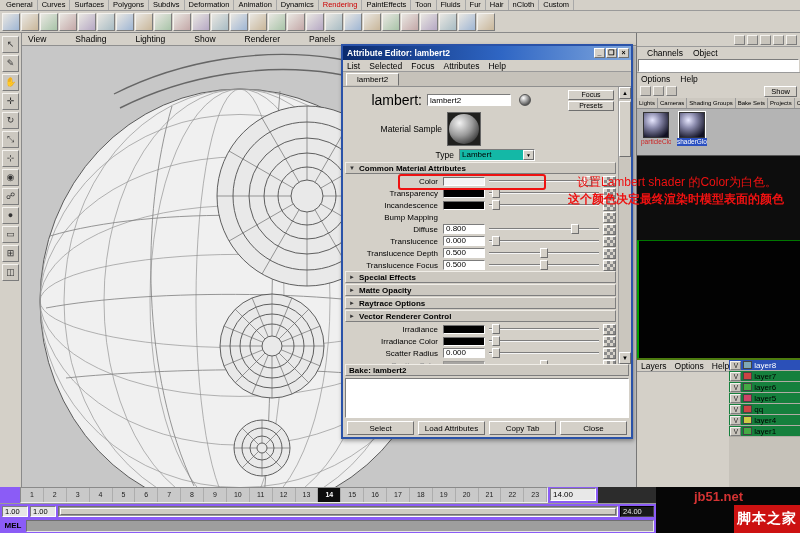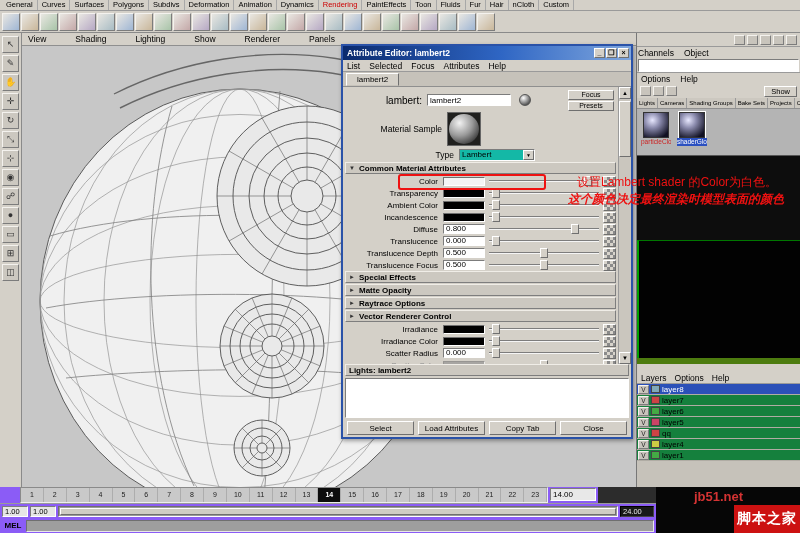--- a/index.html
+++ b/index.html
@@ -29,40 +29,40 @@
     display:flex;align-items:center;padding-left:6px;gap:29px}
   .menu-item{font-size:8.5px;white-space:nowrap}
   #wireframe{display:block;width:614px;height:441px}
 
   
   #right-col{position:absolute;left:636px;top:33px;width:164px;height:454px;background:#d4d0c8;
     border-left:1px solid #777;display:flex;flex-direction:column}
   #status-icons{height:14px;display:flex;justify-content:flex-end;align-items:center;gap:2px;
     padding:1px 3px;border-bottom:1px solid #9a9a9a}
   .mini-icon{width:11px;height:10px;border:1px solid;border-color:#f4f2ee #7c7c7c #7c7c7c #f4f2ee;background:#c8c4bc}
-  #channels-bar{height:12px;display:flex;gap:10px;align-items:center;padding-left:1px}
+  #channels-bar{height:12px;display:flex;gap:10px;align-items:center;padding-left:10px}
   #channel-strip{height:13px;margin:0 1px}
   #hypershade{height:168px;display:flex;flex-direction:column;border-top:1px solid #9a9a9a}
   #hs-menus{height:11px;display:flex;gap:10px;align-items:center;padding-left:4px}
   #hs-filter{height:14px;display:flex;align-items:center;gap:2px;padding:0 3px}
   #hs-show{margin-left:auto;font-size:7.5px;height:11px;line-height:9px;padding:0 6px;
     border:1px solid;border-color:#fff #6f6f6f #6f6f6f #fff;background:#d4d0c8;font-family:inherit}
   #hs-tabs{height:11px;display:flex;overflow:hidden;border-bottom:1px solid #8f8f8f}
   .hs-tab{font-size:6px;padding:0 2px;border-right:1px solid #9a9a9a;white-space:nowrap;
     line-height:10px;background:#ccc8c0}
   #hs-swatches{height:46px;background:#b4b4b4;display:flex;gap:6px;padding:3px 4px}
   .hs-swatch{width:30px;display:flex;flex-direction:column;align-items:center}
   .hs-ball{width:26px;height:26px;border:1px solid #333;
     background:radial-gradient(circle at 35% 30%,#e8e8ff 0%,#8888aa 35%,#101022 85%)}
   .hs-lbl{font-size:6.5px;color:#cc2222;max-width:30px;overflow:hidden;white-space:nowrap;line-height:8px}
   .hs-swatch.selected .hs-lbl{background:#2b50c0;color:#fff}
   .hs-swatch.selected .hs-ball{outline:1px solid #fff}
   #hs-work{flex:1;background:#0d0d0d;border-top:1px solid #555}
   #render-view{height:118px;background:#020202;border-left:2px solid #00a000;border-top:1px solid #007700}
-  #layers-panel{flex:1;display:flex;flex-direction:column;border-top:6px solid #4d7c0f}
+  #layers-panel{flex:1;display:flex;border-top:2px solid #4d7c0f}
   #layers-strip{height:8px}
   #layers-menus{height:12px;display:flex;gap:8px;align-items:center;padding-left:4px;border-bottom:1px solid #9a9a9a}
   #layers-list{flex:1;background:#c6c2ba}
   .layer-row{height:11px;display:flex;align-items:center;gap:2px;padding-left:1px;
     border-bottom:1px solid #b0aca4;background:#15803d}
   .layer-row.selected{background:#2b50b8;color:#fff}
   .lv{width:11px;height:9px;font-size:6.5px;text-align:center;line-height:8px;color:#222;
     border:1px solid;border-color:#f4f2ee #7c7c7c #7c7c7c #f4f2ee;background:#c8c4bc}
   .lsw{width:9px;height:8px;border:1px solid #444}
   .lname{font-size:8px}
@@ -108,21 +108,21 @@
     padding:0 10px;font-size:8px;line-height:12px}
   #ae-body{flex:1;display:flex;overflow:hidden}
   #ae-scroll{flex:1;overflow:hidden;padding-top:2px}
   #ae-scrollbar{width:13px;background:#c8c8c8;border-left:1px solid #9a9a9a;display:flex;flex-direction:column}
   .sb-btn{height:12px;background:#d4d0c8;border:1px solid;border-color:#fff #6f6f6f #6f6f6f #fff;
     font-size:6px;text-align:center;line-height:10px}
   .sb-track{flex:1;position:relative;background:#cac6be}
   .sb-thumb{position:absolute;left:0;right:0;top:2px;height:56px;background:#d4d0c8;border:1px solid;
     border-color:#fff #6f6f6f #6f6f6f #fff}
   #ae-name-row{height:22px;display:flex;align-items:center;padding:0 4px}
-  #ae-name-label{width:80px;text-align:right;padding-right:5px;font-size:10px}
+  #ae-name-label{width:80px;text-align:right;padding-right:5px;font-size:14px}
   #ae-name-value{width:84px;height:12px;background:#fff;border:1px solid;border-color:#7c7c7c #fff #fff #7c7c7c;
     font-size:8px;padding:1px 2px;line-height:9px}
   #ae-ball{width:12px;height:12px;margin-left:8px;border-radius:50%;border:1px solid #555;
     background:radial-gradient(circle at 35% 30%,#fff,#999 45%,#333 90%)}
   #ae-fp{margin-left:auto;display:flex;flex-direction:column;gap:1px}
   .fp-btn{width:46px;height:10px;font-size:7px;line-height:7px;text-align:center;background:#d4d0c8;
     border:1px solid;border-color:#fff #6f6f6f #6f6f6f #fff;font-family:inherit}
   #ae-sample-row{height:36px;display:flex;align-items:center;padding:0 4px}
   #ae-sample-label{width:100px;text-align:right;padding-right:5px;font-size:8.5px}
   #ae-sample{width:34px;height:34px;background:#20201e;border:1px solid #666;display:flex;align-items:center;justify-content:center}
@@ -523,35 +523,32 @@
             <div class="arow">
               <span class="alabel">Transparency</span>
               <span class="swatch" style="background: rgb(0, 0, 0);"></span>
               <span class="sl">
                 <span class="groove"></span>
                 <span class="handle" style="left: calc(3% - 0.24px);"></span>
               </span>
               <span class="mapbtn"></span>
             </div>
             <div class="arow">
-              <span class="alabel">Ambient Color</span>
-              <span class="swatch" style="background: rgb(0, 0, 0);"></span>
-              <span class="sl">
-                <span class="groove"></span>
-                <span class="handle" style="left: calc(3% - 0.24px);"></span>
-              </span>
-              <span class="mapbtn"></span>
-            </div>
-            <div class="arow">
               <span class="alabel">Incandescence</span>
               <span class="swatch" style="background: rgb(0, 0, 0);"></span>
               <span class="sl">
                 <span class="groove"></span>
                 <span class="handle" style="left: calc(3% - 0.24px);"></span>
               </span>
+              <span class="mapbtn"></span>
+            </div>
+            <div class="arow">
+              <span class="alabel">Bump Mapping</span>
+              <span class="wspacer"></span>
+              <span class="flexfill"></span>
               <span class="mapbtn"></span>
             </div>
             <div class="arow">
               <span class="alabel">Diffuse</span>
               <span class="vfield">0.800</span>
               <span class="sl">
                 <span class="groove"></span>
                 <span class="handle" style="left: calc(80% - 6.4px);"></span>
               </span>
               <span class="mapbtn"></span>
@@ -651,30 +648,30 @@
       </div>
       <div id="ae-scrollbar">
         <div class="sb-btn">▲</div>
         <div class="sb-track">
           <div class="sb-thumb"></div>
         </div>
         <div class="sb-btn">▼</div>
       </div>
     </div>
     <div class="sec" id="ae-notes-hdr">
-      <span>Lights: lambert2</span>
+      <span>Bake: lambert2</span>
     </div>
     <div id="ae-notes"></div>
     <div id="ae-buttons">
         <button class="ae-btn">Select</button>
         <button class="ae-btn">Load Attributes</button>
         <button class="ae-btn">Copy Tab</button>
         <button class="ae-btn">Close</button>
       </div>
   </div>
 
   <div id="annotation">
     <div id="anno-box" style="border-color: rgb(238, 17, 17);"></div>
     <div id="anno-l1" style="color: rgb(238, 17, 17);">设置Lambert shader 的Color为白色。</div>
-    <div id="anno-l2" style="color: rgb(238, 17, 17); font-style: italic;">这个颜色决定最终渲染时模型表面的颜色</div>
+    <div id="anno-l2" style="color: rgb(238, 17, 17);">这个颜色决定最终渲染时模型表面的颜色</div>
   </div>
 
 </div>
 
 </body></html>

